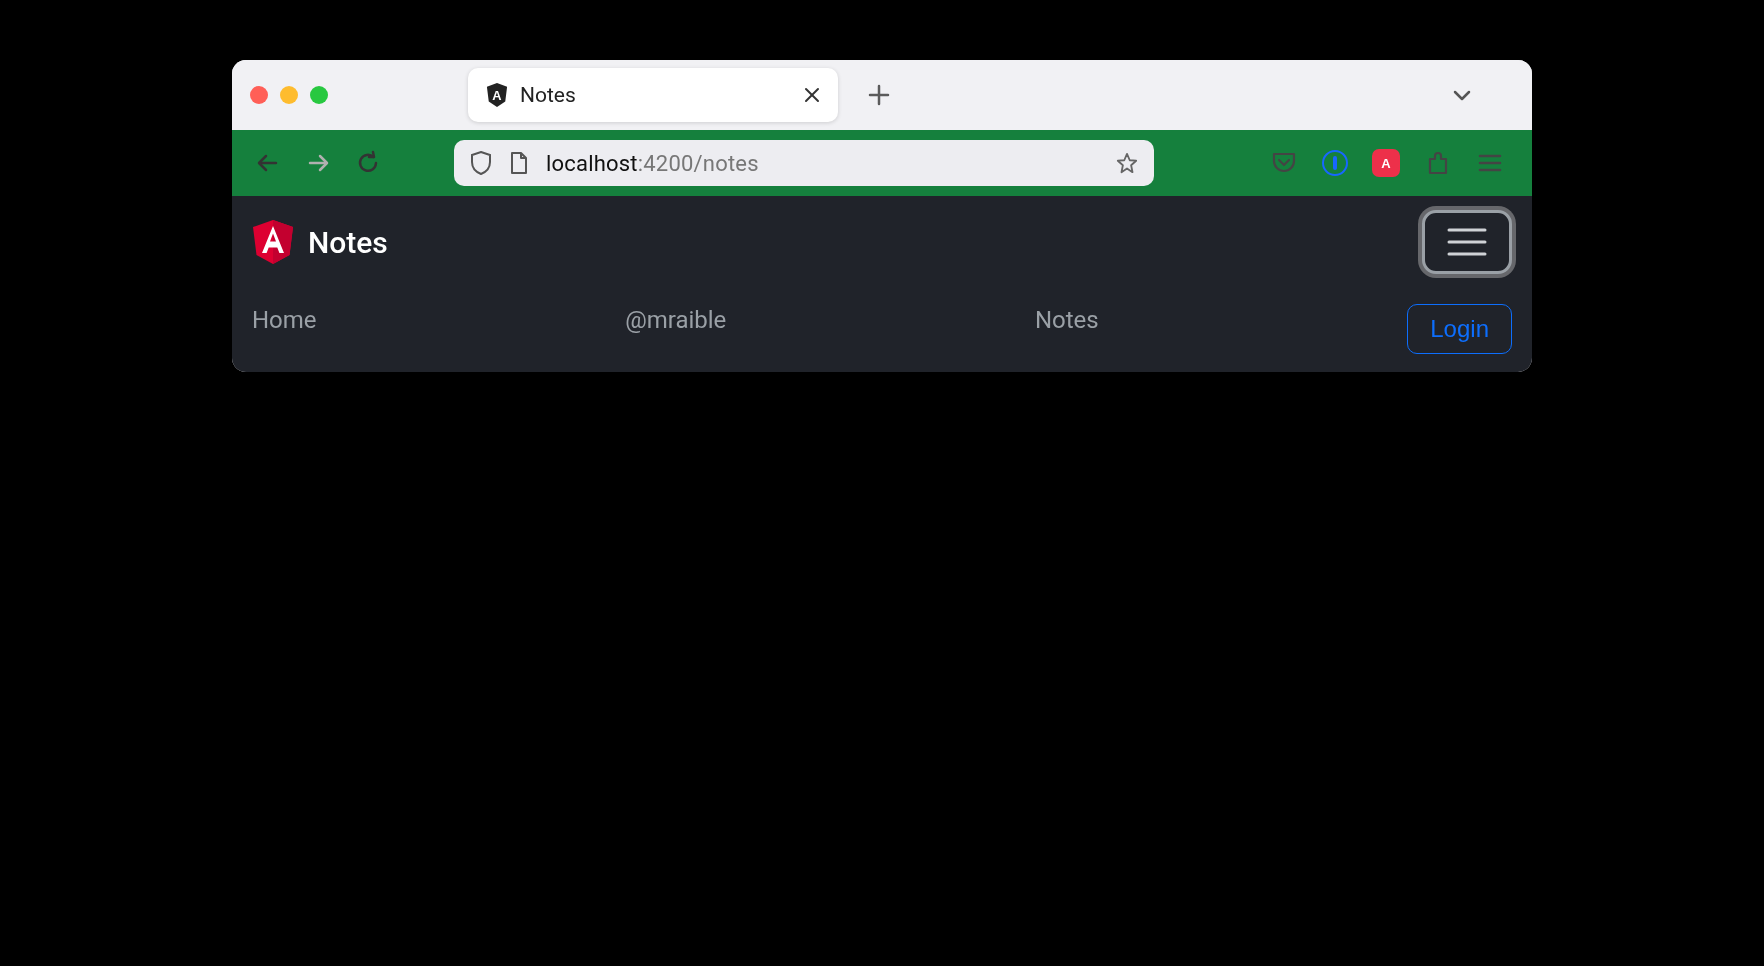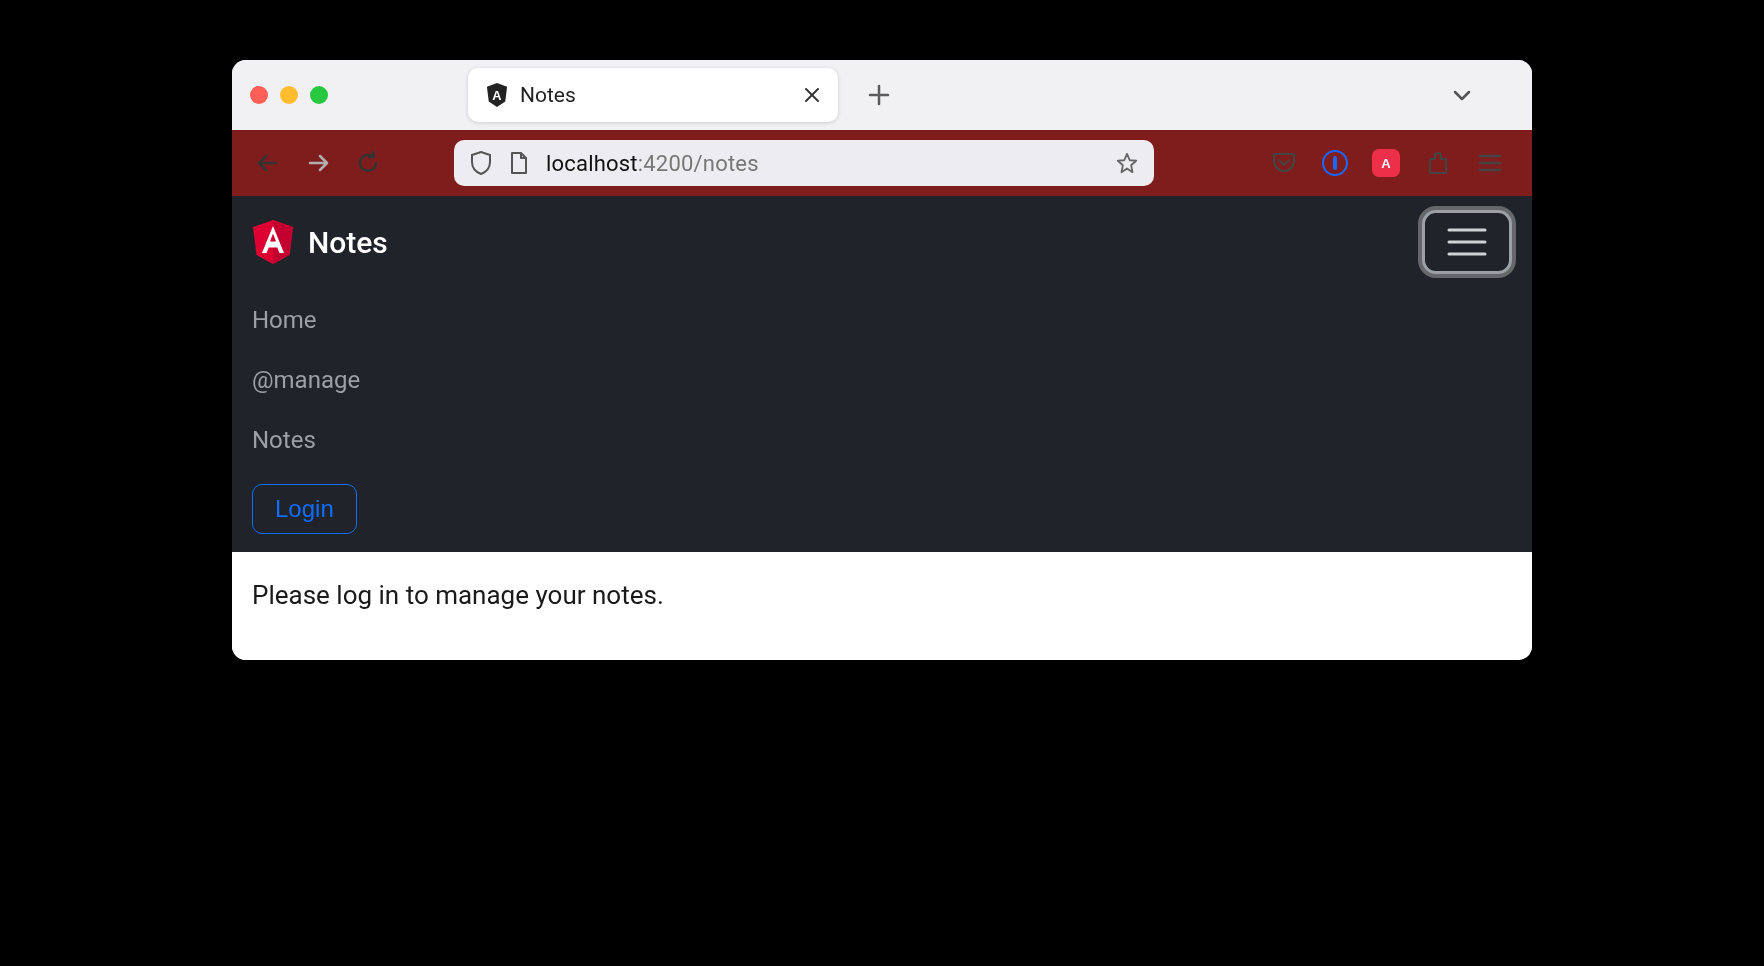--- a/index.html
+++ b/index.html
@@ -44,21 +44,21 @@
     .tab-favicon {
       width: 22px; height: 24px; position: relative;
       display:flex; align-items:center; justify-content:center;
     }
     .tab-title { font-size: 21px; color:#222; flex:1; }
     .tab-close { font-size: 20px; color:#333; cursor:pointer; }
     .new-tab { margin-left: 30px; font-size: 30px; color:#5b5b5b; cursor:pointer; line-height:1; }
     .tabs-chevron { margin-left: auto; margin-right: 40px; color:#555; }
     
     .toolbar {
-      height: 66px; background:#7f1d1d;
+      height: 66px; background:#15803d;
       display:flex; align-items:center;
       padding: 0 22px; gap: 22px;
     }
     .nav-btn { width: 28px; height: 28px; display:flex; align-items:center; justify-content:center; color:#333; }
     .nav-btn.disabled { color:#b0b0b0; }
     .address-bar {
       flex:1; max-width: 700px;
       margin-left: 50px;
       height: 46px;
       background:#ededf1;
@@ -90,21 +90,21 @@
     .brand-name { font-size: 30px; color:#fff; font-weight:500; }
     .nav-toggler {
       width: 90px; height: 64px;
       background:#20232a;
       border: 3px solid #9aa0a6;
       border-radius: 14px;
       display:flex; align-items:center; justify-content:center;
       box-shadow: 0 0 0 4px rgba(160,160,160,0.55);
     }
     .nav-toggler svg line { stroke:#cfd2d6; stroke-width:3; stroke-linecap:round;}
-    .nav-links { margin-top: 16px; display:flex; flex-direction:column; }
+    .nav-links { margin-top: 16px; display:flex; flex-direction:row;justify-content:space-between; }
     .nav-link {
       color:#9aa0a6; font-size: 24px;
       padding: 16px 0;
       cursor:pointer;
       width: fit-content;
     }
     .login-btn {
       margin-top: 14px;
       border: 1.5px solid #0d6efd;
       color:#0d6efd;
@@ -257,22 +257,19 @@
             <svg width="44" height="34" viewBox="0 0 44 34">
               <line x1="4" y1="5" x2="40" y2="5"></line>
               <line x1="4" y1="17" x2="40" y2="17"></line>
               <line x1="4" y1="29" x2="40" y2="29"></line>
             </svg>
           </span>
         </div>
       </div>
       <div class="nav-links">
         <a class="nav-link">Home</a>
-        <a class="nav-link">@manage</a>
+        <a class="nav-link">@mraible</a>
         <a class="nav-link">Notes</a>
         <button class="login-btn">Login</button>
       </div>
     </div>
-    <div class="content">
-      <p>Please log in to manage your notes.</p>
-    </div>
   </div>
 </div>
 
 </body></html>

